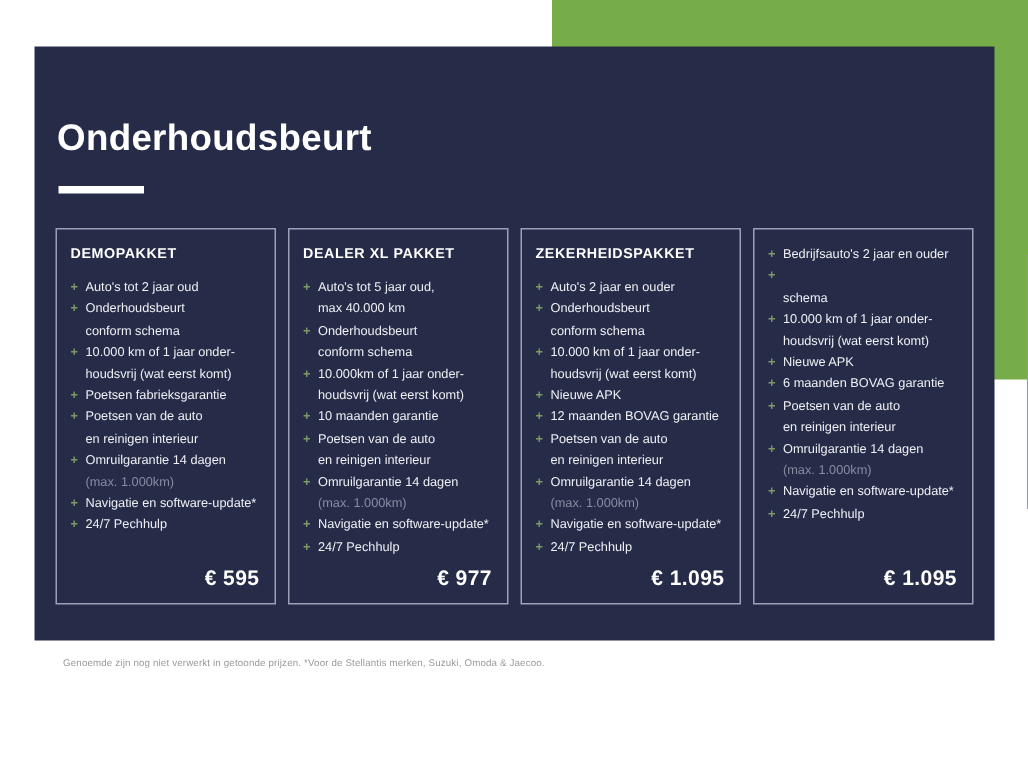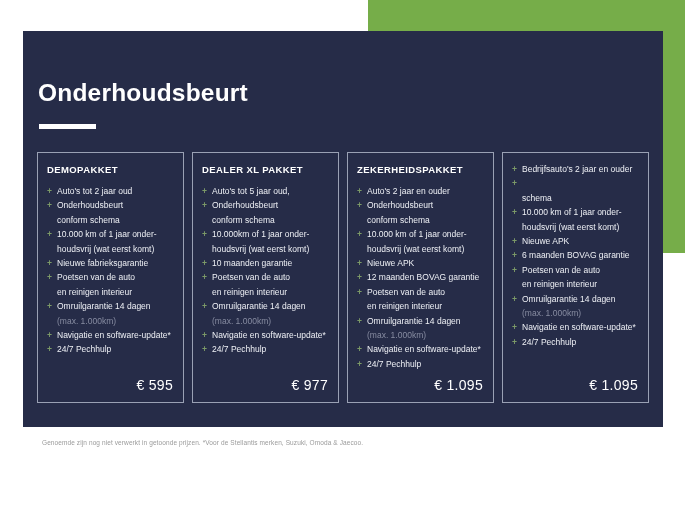--- a/index.html
+++ b/index.html
@@ -55,21 +55,21 @@
     color:var(--text);font-size:8.5px;line-height:14.4px;
     white-space:nowrap;
   }
   .line .plus{
     flex:0 0 10px;width:10px;color:var(--bullet);font-weight:bold;
   }
   .line.cont{padding-left:10px;}
   .line.muted .txt{color:var(--muted);}
   .price{
     position:absolute;right:10px;bottom:9px;
-    color:#ffffff;font-weight:normal;font-size:14px;letter-spacing:.3px;
+    color:#ffffff;font-weight:bold;font-size:14px;letter-spacing:.3px;
   }
   .footnote{
     position:absolute;left:42px;top:439px;z-index:2;
     color:var(--footnote);font-size:6.5px;line-height:8px;letter-spacing:.1px;
   }
 </style>
 </head>
 <body>
 
 <div class="green-block"></div>
@@ -95,21 +95,21 @@
         </div>
         <div class="line">
           <span class="plus">+</span>
           <span class="txt">10.000 km of 1 jaar onder-</span>
         </div>
         <div class="line cont">
           <span class="txt">houdsvrij (wat eerst komt)</span>
         </div>
         <div class="line">
           <span class="plus">+</span>
-          <span class="txt">Nieuwe fabrieksgarantie</span>
+          <span class="txt">Poetsen fabrieksgarantie</span>
         </div>
         <div class="line">
           <span class="plus">+</span>
           <span class="txt">Poetsen van de auto</span>
         </div>
         <div class="line cont">
           <span class="txt">en reinigen interieur</span>
         </div>
         <div class="line">
           <span class="plus">+</span>
@@ -129,20 +129,23 @@
       </div>
       <div class="price">€ 595</div>
     </div>
     <div class="card">
       <div class="card-title">DEALER XL PAKKET</div>
       <div class="card-list">
         <div class="line">
           <span class="plus">+</span>
           <span class="txt">Auto's tot 5 jaar oud,</span>
         </div>
+        <div class="line cont">
+          <span class="txt">max 40.000 km</span>
+        </div>
         <div class="line">
           <span class="plus">+</span>
           <span class="txt">Onderhoudsbeurt</span>
         </div>
         <div class="line cont">
           <span class="txt">conform schema</span>
         </div>
         <div class="line">
           <span class="plus">+</span>
           <span class="txt">10.000km of 1 jaar onder-</span>

